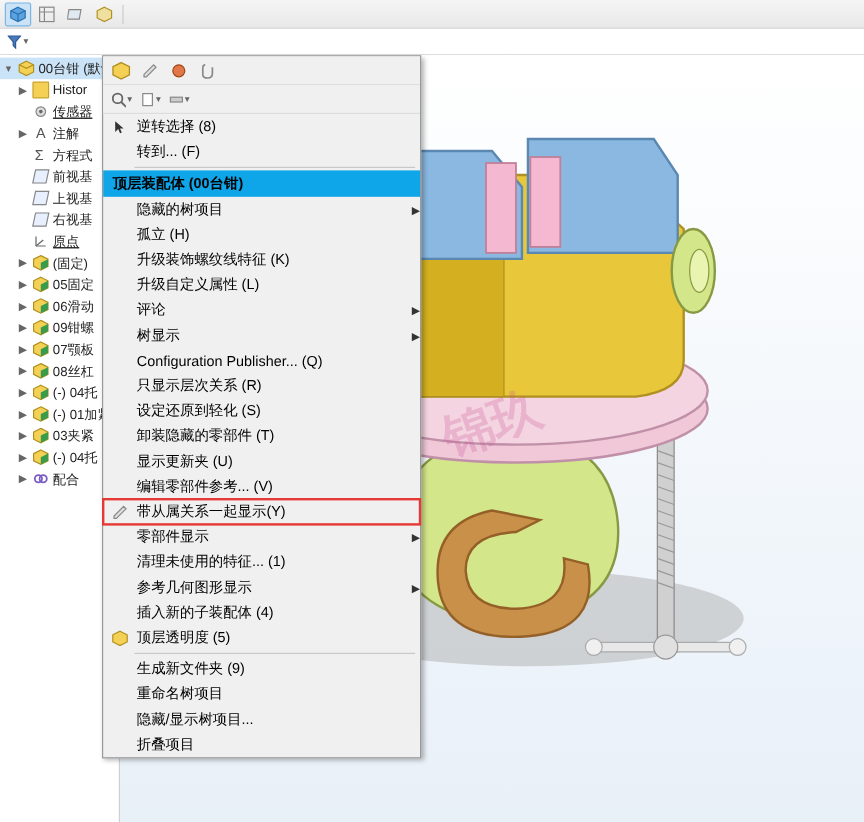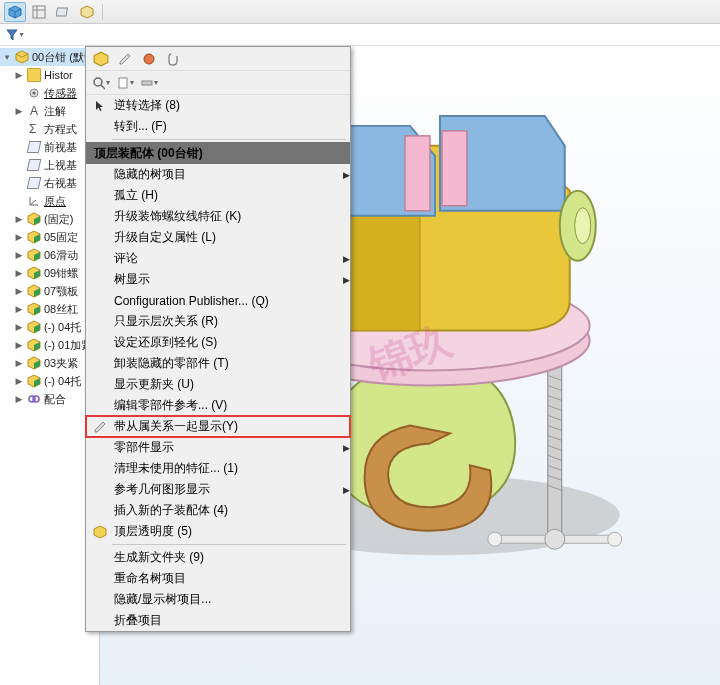--- a/index.html
+++ b/index.html
@@ -27,21 +27,21 @@
   
   .context-menu { position: absolute; left: 85px; top: 46px; width: 266px; background: #f0f0f0; border: 1px solid #999; box-shadow: 2px 2px 4px rgba(0,0,0,0.3); z-index: 100; }
   .menu-toolbar { height: 24px; background: #f0f0f0; border-bottom: 1px solid #ddd; display: flex; align-items: center; padding: 0 6px; gap: 6px; }
   .menu-toolbar-row2 { height: 24px; background: #f0f0f0; border-bottom: 1px solid #ddd; display: flex; align-items: center; padding: 0 6px; gap: 6px; }
   .menu-icon-btn { width: 18px; height: 18px; display: flex; align-items: center; justify-content: center; cursor: pointer; }
   .menu-item { height: 21px; display: flex; align-items: center; padding-left: 28px; padding-right: 0; cursor: pointer; position: relative; }
   .menu-item.highlighted { outline: 2px solid #e53935; outline-offset: -1px; }
   .menu-item-icon { position: absolute; left: 6px; width: 16px; height: 16px; display: flex; align-items: center; justify-content: center; }
   .menu-submenu-arrow { margin-left: auto; font-size: 9px; color: #333; }
   .menu-sep { height: 1px; background: #c8c8c8; margin: 2px 4px 2px 26px; }
-  .menu-header { height: 22px; display: flex; align-items: center; padding-left: 8px; font-weight: bold; background: #737373; }
+  .menu-header { height: 22px; display: flex; align-items: center; padding-left: 8px; font-weight: bold; background: #0ea5e9; }
   
   
   .viewport { position: absolute; left: 100px; right: 0; top: 46px; bottom: 0; background: linear-gradient(#fff 0%, #e8f0f8 100%); display: flex; align-items: center; justify-content: center; overflow: hidden; }
   .viewport svg { width: 100%; height: 100%; }
   .vise-shadow { fill: #b0b0b0; opacity: 0.5; }
   .watermark { position: absolute; left: 50%; top: 48%; transform: translate(-50%,-50%) rotate(-20deg); font-size: 42px; color: rgba(200,80,150,0.25); font-weight: bold; pointer-events: none; }
   
   
   .ico-cube { width:14px; height:14px; }
   .ico-folder { width:14px; height:14px; background: #f4d154; border: 1px solid #c9a227; border-radius: 1px; }

